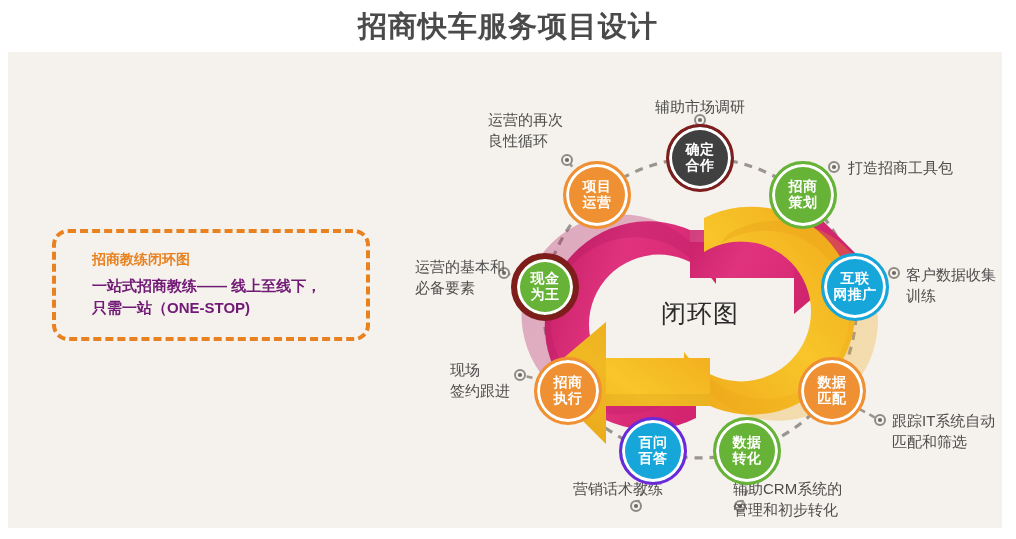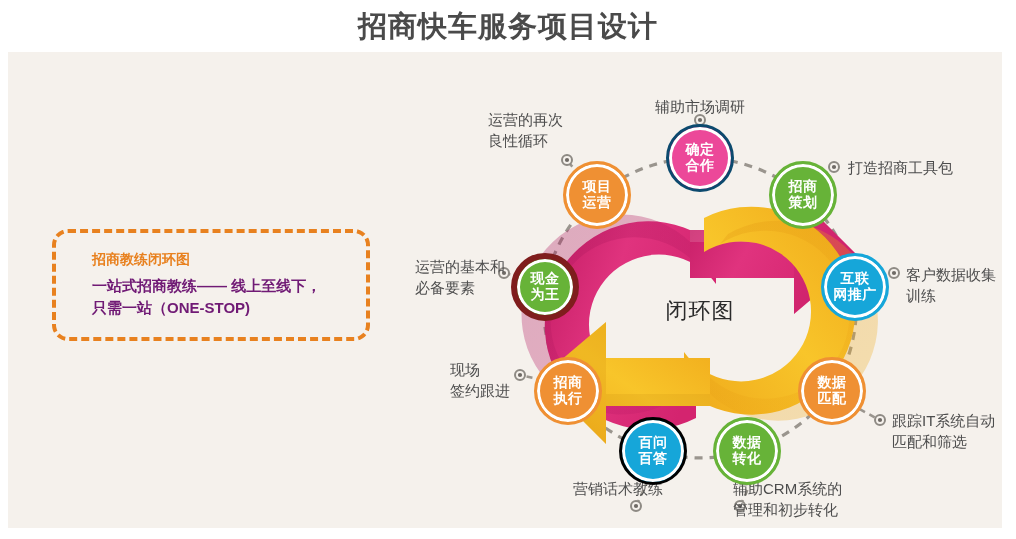--- a/index.html
+++ b/index.html
@@ -133,21 +133,21 @@
     pointer-events: none;
   }
   #center-title {
     font-size: 25px;
     font-weight: bold;
     color: #2b2b2b;
     line-height: 1.18;
     letter-spacing: 1px;
   }
   #center-subtitle {
-    font-size: 22px;
+    font-size: 25px;
     color: #2b2b2b;
     line-height: 1.2;
     letter-spacing: 1px;
   }
 </style>
 </head>
 <body>
 
 <div id="title-bar">
   <div id="page-title">招商快车服务项目设计</div>
@@ -271,21 +271,21 @@
         <path d="M 312 354 L 208 354 L 208 392 L 142 326 L 208 270 L 208 306 L 312 306 Z" fill="url(#gradYellowMain)"></path>
         <path d="M 208 392 L 142 326 L 208 270 Z" fill="#d99511" opacity="0.25"></path>
         <path d="M 312 342 L 208 342 L 208 354 L 312 354 Z" fill="#c98a0f" opacity="0.18"></path>
       </g>
     </svg>
 
     <div id="center-text">
       <div id="center-subtitle">闭环图</div>
     </div>
 
-    <div class="node" style="left:268px; top:72px; width:68px; height:68px; background:#ec4899; border:3px solid #0c4a6e; box-shadow: inset 0 0 0 3px #ffffff;">
+    <div class="node" style="left:268px; top:72px; width:68px; height:68px; background:#404040; border:3px solid #7f1d1d; box-shadow: inset 0 0 0 3px #ffffff;">
       <span class="node-label">确定</span>
       <span class="node-label">合作</span>
     </div>
 
     <div class="node" style="left:371px; top:109px; width:68px; height:68px; background:#67b338; border:3px solid #67b338; box-shadow: inset 0 0 0 3px #ffffff;">
       <span class="node-label">招商</span>
       <span class="node-label">策划</span>
     </div>
 
     <div class="node" style="left:423px; top:201px; width:68px; height:68px; background:#16a6d9; border:3px solid #16a6d9; box-shadow: inset 0 0 0 3px #ffffff;">
@@ -296,21 +296,21 @@
     <div class="node" style="left:400px; top:305px; width:68px; height:68px; background:#ef9033; border:3px solid #ef9033; box-shadow: inset 0 0 0 3px #ffffff;">
       <span class="node-label">数据</span>
       <span class="node-label">匹配</span>
     </div>
 
     <div class="node" style="left:315px; top:365px; width:68px; height:68px; background:#67b338; border:3px solid #67b338; box-shadow: inset 0 0 0 3px #ffffff;">
       <span class="node-label">数据</span>
       <span class="node-label">转化</span>
     </div>
 
-    <div class="node" style="left:221px; top:365px; width:68px; height:68px; background:#16a6d9; border:3px solid #000000; box-shadow: inset 0 0 0 3px #ffffff;">
+    <div class="node" style="left:221px; top:365px; width:68px; height:68px; background:#16a6d9; border:3px solid #6d28d9; box-shadow: inset 0 0 0 3px #ffffff;">
       <span class="node-label">百问</span>
       <span class="node-label">百答</span>
     </div>
 
     <div class="node" style="left:136px; top:305px; width:68px; height:68px; background:#ef9033; border:3px solid #ef9033; box-shadow: inset 0 0 0 3px #ffffff;">
       <span class="node-label">招商</span>
       <span class="node-label">执行</span>
     </div>
 
     <div class="node" style="left:113px; top:201px; width:68px; height:68px; background:#67b338; border:6px solid #7f1d1d; box-shadow: inset 0 0 0 3px #ffffff;">

